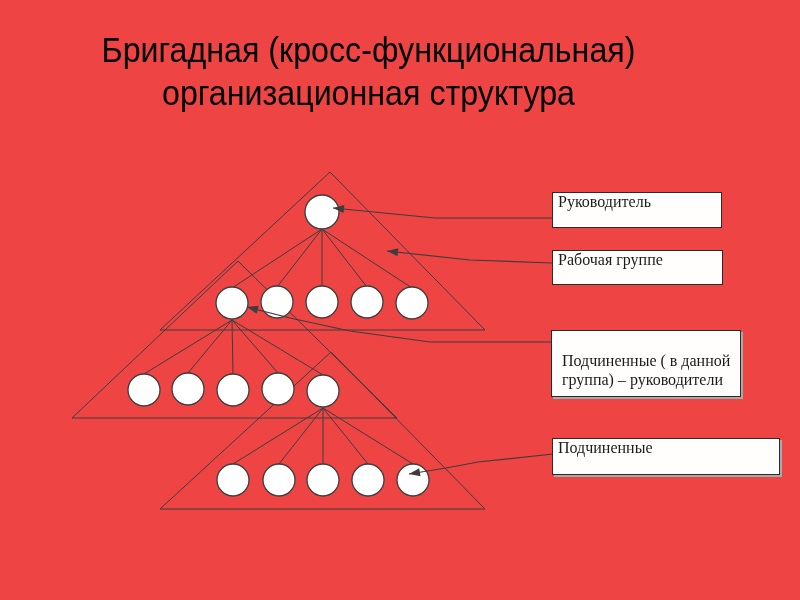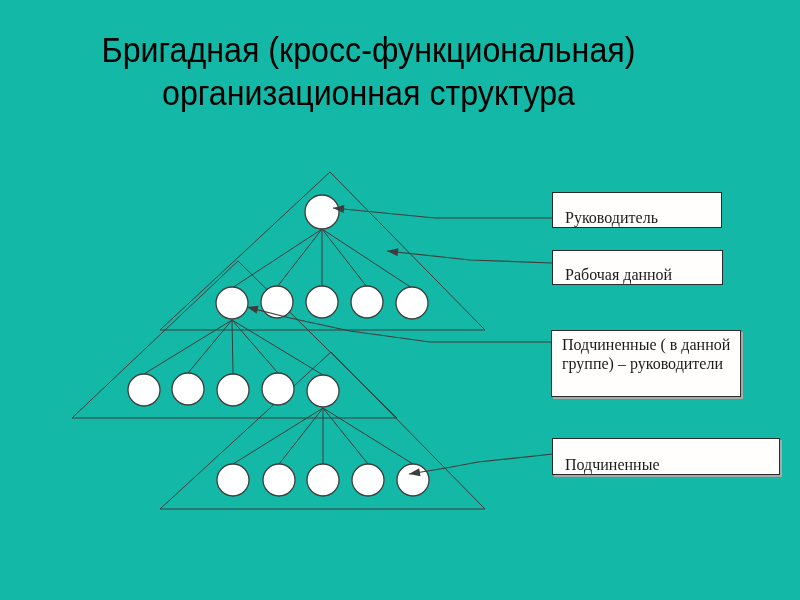--- a/index.html
+++ b/index.html
@@ -1,37 +1,37 @@
 <!DOCTYPE html>
 <html><head>
 <meta charset="utf-8">
 <style>
   html,body{margin:0;padding:0;background:#ffffff;}
   .slide{
-    position:relative;width:800px;height:600px;background:#14b8a6;
+    position:relative;width:800px;height:600px;background:#ef4444;
     overflow:hidden;font-family:"Liberation Sans","DejaVu Sans",sans-serif;
   }
   .title{
     position:absolute;top:28px;left:0;width:737px;
     text-align:center;color:#000;
     font-size:35px;line-height:43px;font-weight:400;
     transform:scaleX(0.92);transform-origin:50% 0;
     white-space:nowrap;
   }
   #diagram-svg{position:absolute;left:0;top:0;}
   .label-box{
     position:absolute;background:#fffefd;border:1px solid #2b2b2b;
     font-family:"Liberation Serif","DejaVu Serif",serif;
     font-size:16px;color:#1b1b1b;box-sizing:border-box;
   }
-  .label-box.single{display:flex;align-items:flex-end;padding-left:12px;}
+  .label-box.single{display:flex;align-items:flex-start;padding-left:5px;}
   .box1{left:552px;top:192px;width:170px;height:36px;}
   .box2{left:552px;top:250px;width:171px;height:35px;}
   .box3{left:551px;top:330px;width:190px;height:67px;
-        padding:4px 4px 0 10px;line-height:19px;
+        padding:20px 4px 0 10px;line-height:19px;
         box-shadow:2px 2px 0 #a9a9a9;}
   .box4{left:552px;top:438px;width:228px;height:37px;
         box-shadow:2px 2px 0 #a9a9a9;}
 </style>
 </head>
 <body>
 
 <div class="slide">
 
   <div class="title">
@@ -82,25 +82,25 @@
       <polygon points="247,307 258.64816274918377,305.8509549318987 256.6654967493227,313.6013765677192" fill="#3d3d3d"></polygon>
       <polyline points="409,474 446,468 478,462 553,454" fill="none" stroke="#3d3d3d" stroke-width="1.2"></polyline>
       <polygon points="409,474 419.2178756210088,468.29079534491933 420.4984448894381,476.18763916690006" fill="#3d3d3d"></polygon>
     </svg>
 
   <div class="label-box single box1">
     <span>Руководитель</span>
   </div>
 
   <div class="label-box single box2">
-    <span>Рабочая данной</span>
+    <span>Рабочая группе</span>
   </div>
 
   <div class="label-box box3">
     <div>Подчиненные ( в данной</div>
-    <div>группе) – руководители</div>
+    <div>группа) – руководители</div>
   </div>
 
   <div class="label-box single box4">
     <span>Подчиненные</span>
   </div>
 
 </div>
 
 </body></html>

